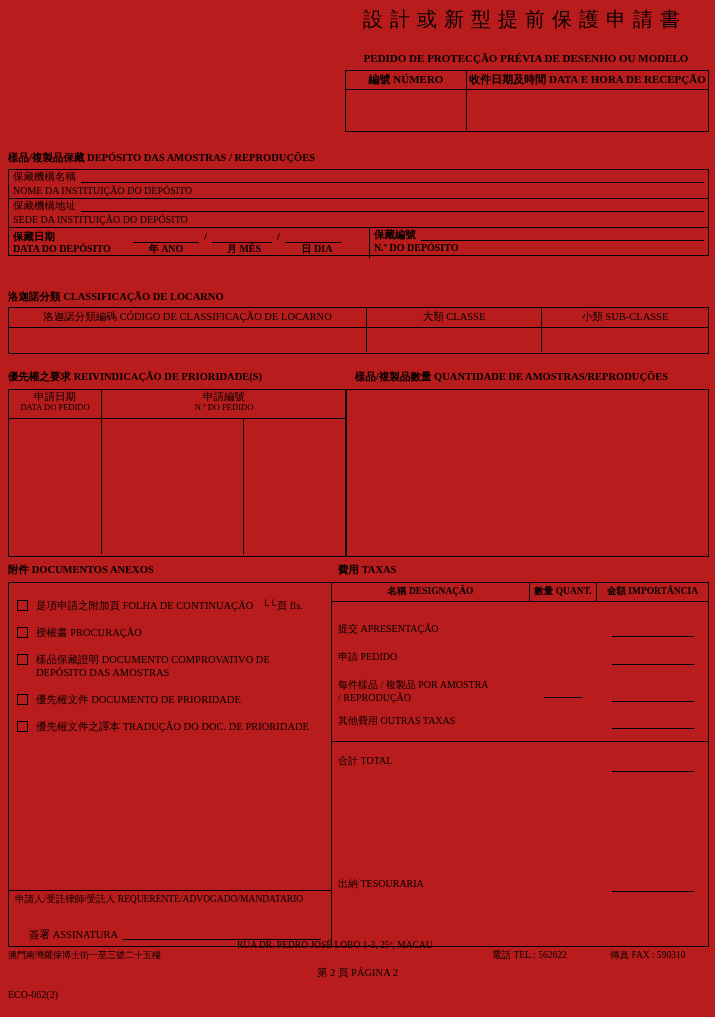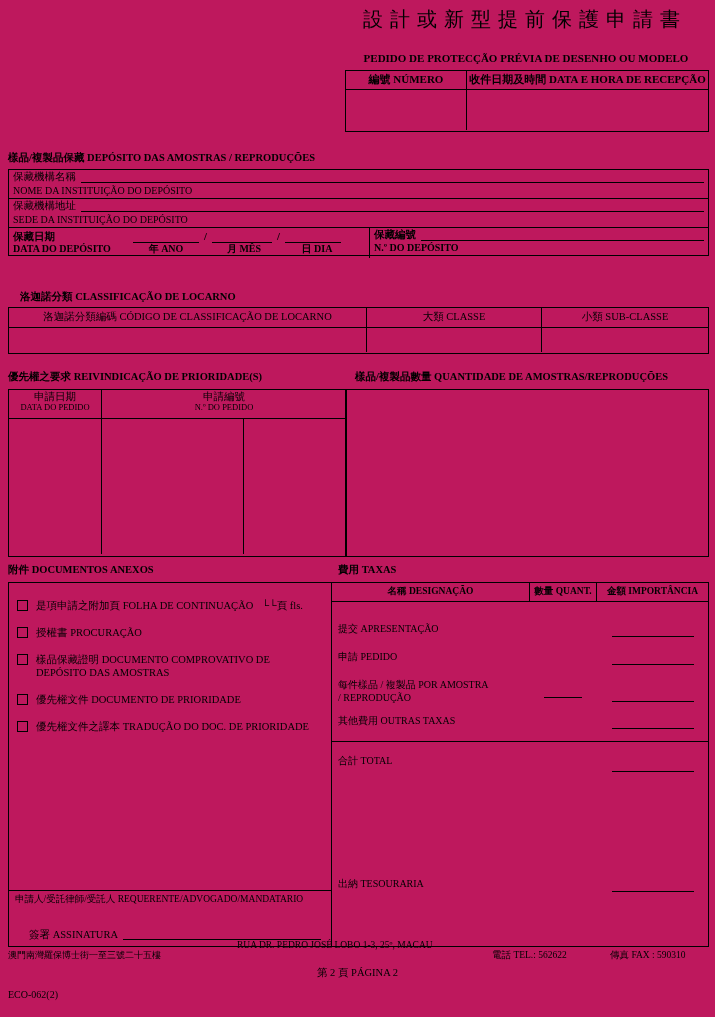--- a/index.html
+++ b/index.html
@@ -1,16 +1,16 @@
 <!DOCTYPE html>
 <html><head>
 <meta charset="utf-8">
 <style>
   html,body{margin:0;padding:0;background:#fff;}
-  .page{position:relative;width:715px;height:1017px;background:#be185d;color:#000;
+  .page{position:relative;width:715px;height:1017px;background:#b91c1c;color:#000;
         font-family:"Liberation Serif","DejaVu Serif",serif;font-size:10.5px;line-height:1.15;overflow:hidden;}
   .abs{position:absolute;}
   .box{border:1px solid #000;}
   .center{text-align:center;}
   .sec-title{font-weight:bold;white-space:nowrap;}
   .title{font-size:20px;letter-spacing:1px;text-align:center;white-space:nowrap;}
   .subtitle{font-weight:bold;font-size:11px;text-align:center;}
   .fill{flex:1;border-bottom:1px solid #000;margin-left:5px;margin-bottom:1px;}
   .blank{display:inline-block;border-bottom:1px solid #000;height:12px;}
   .slash{padding:0 5px;}
@@ -83,21 +83,21 @@
       <div style="flex:1;border-left:1px solid #000;padding:1px 4px 0 4px;">
         <div style="display:flex;height:13px;line-height:12px;">
           <span>保藏編號</span>
           <span class="fill"></span>
         </div>
         <div style="height:13px;line-height:12px;font-size:10px;">N.º DO DEPÓSITO</div>
       </div>
     </div>
   </div>
 
-  <div class="abs sec-title" style="left:8px;top:291px;margin-left:12px;">洛迦諾分類  CLASSIFICAÇÃO DE LOCARNO</div>
+  <div class="abs sec-title" style="left:8px;top:291px;">洛迦諾分類  CLASSIFICAÇÃO DE LOCARNO</div>
   <div class="abs box" style="left:8px;top:307px;width:699px;height:45px;">
     <div class="hrow" style="height:19px;line-height:18px;">
       <div class="vline" style="width:357px;">洛迦諾分類編碼  CÓDIGO DE CLASSIFICAÇÃO DE LOCARNO</div>
       <div class="vline" style="width:174px;">大類  CLASSE</div>
       <div style="flex:1;">小類  SUB-CLASSE</div>
     </div>
     <div style="display:flex;height:24px;">
       <div class="vline" style="width:357px;"></div>
       <div class="vline" style="width:174px;"></div>
       <div style="flex:1;"></div>

